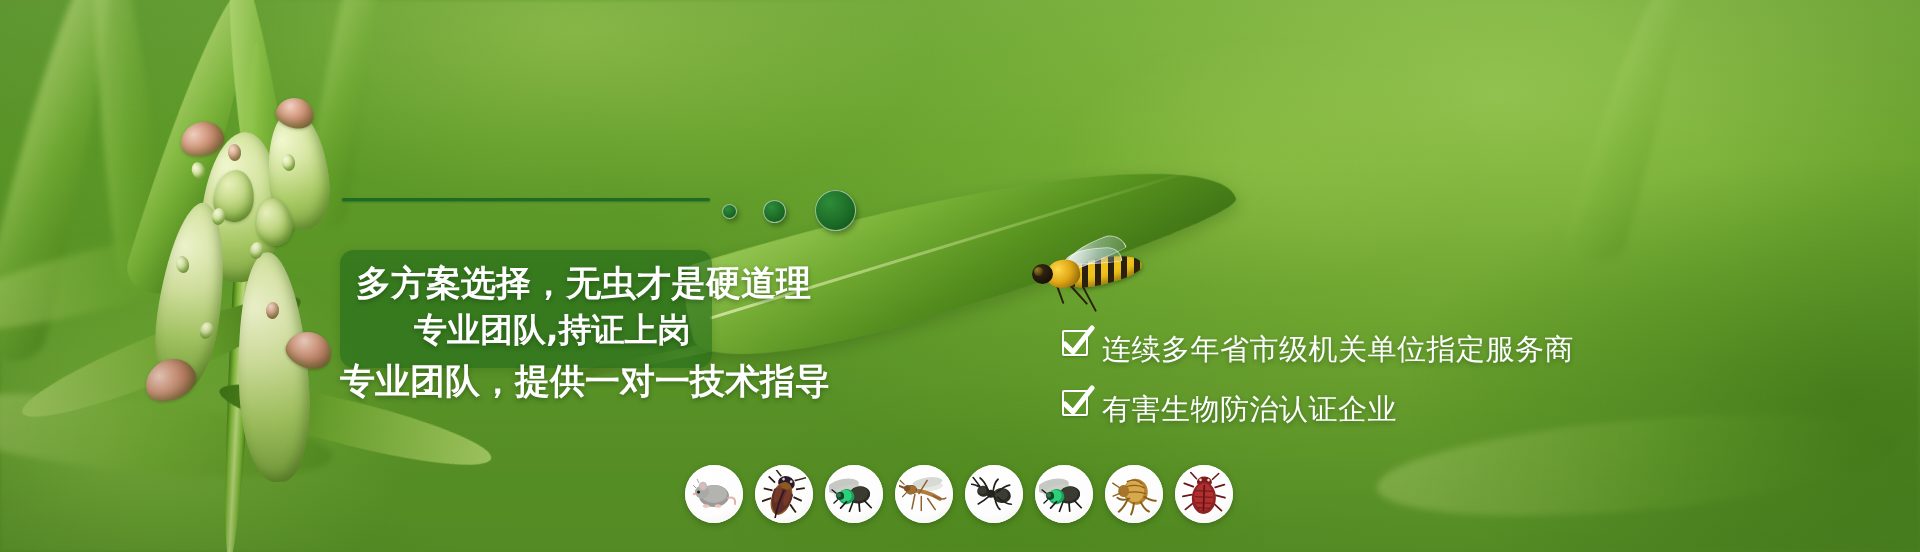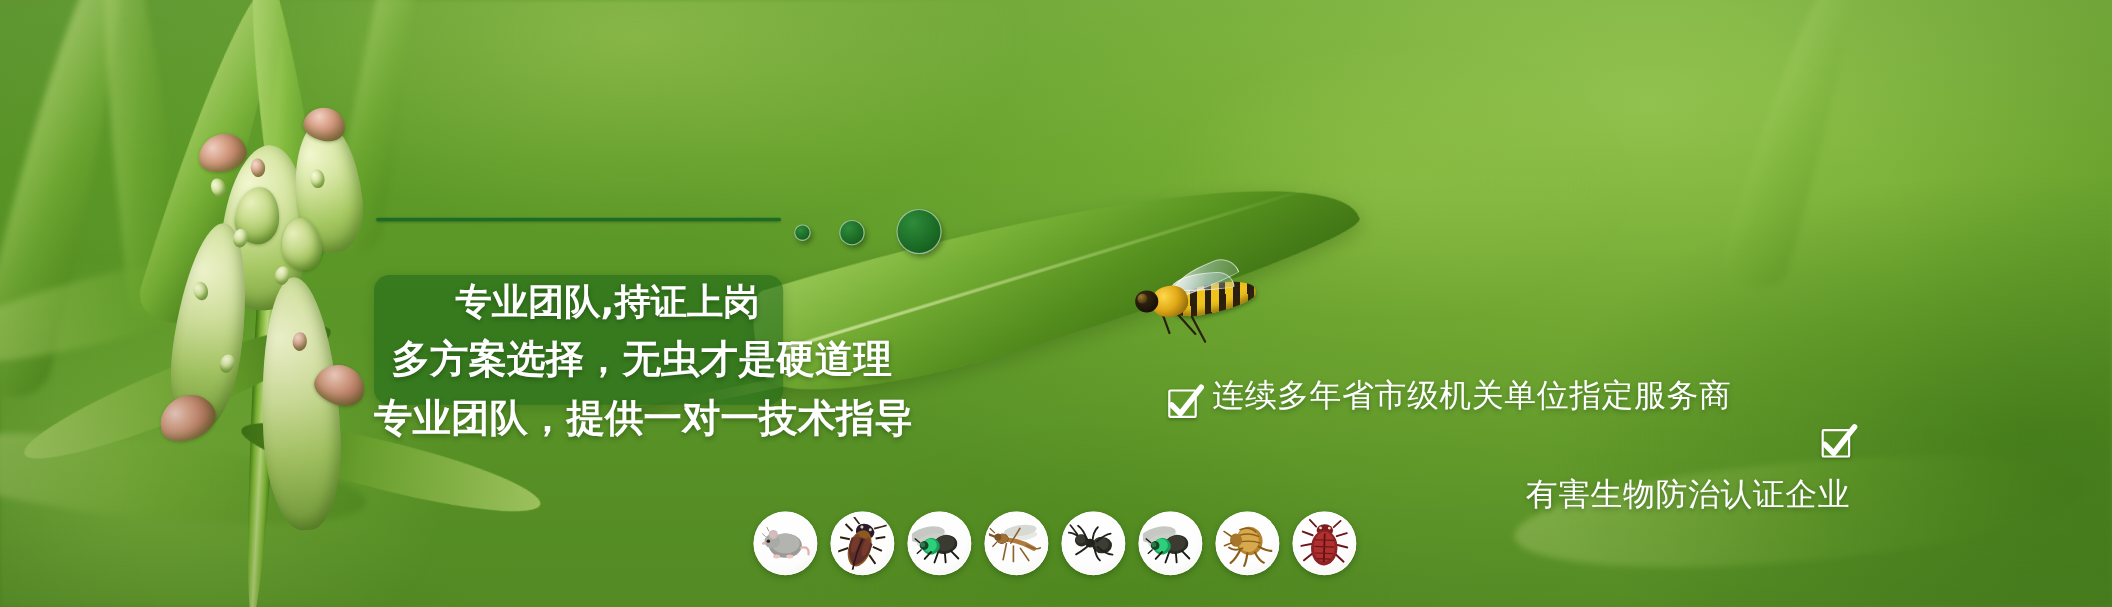--- a/index.html
+++ b/index.html
@@ -233,21 +233,21 @@
   }
 
   
   #checklist {
     position:absolute;
     left:1062px; top:330px;
     width:620px;
   }
   .chk-row {
     display:flex;
-    align-items:flex-end;
+    align-items:flex-start;
     gap:14px;
     height:50px;
   }
   .chk-box {
     position:relative;
     flex:0 0 auto;
     width:26px; height:26px;
     border:2.5px solid #ffffff;
     border-radius:2px;
     box-shadow:0 1px 3px rgba(16,52,12,.35);
@@ -337,22 +337,22 @@
   <div class="bg-vign"></div>
 
 
   <div class="deco-rule"></div>
   <div class="deco-dot" id="dot-sm"></div>
   <div class="deco-dot" id="dot-md"></div>
   <div class="deco-dot" id="dot-lg"></div>
 
   <div id="left-panel"></div>
   <div id="left-lines">
+    <div class="lp-line" id="lp2">多方案选择，无虫才是硬道理</div>
     <div class="lp-line" id="lp1">专业团队,持证上岗</div>
-    <div class="lp-line" id="lp2">多方案选择，无虫才是硬道理</div>
     <div class="lp-line" id="lp3">专业团队，提供一对一技术指导</div>
   </div>
 
   <div id="wasp">
     <div class="w-leg" style="left:40px; top:40px; width:26px; transform:rotate(48deg);"></div>
     <div class="w-leg" style="left:52px; top:40px; width:30px; transform:rotate(62deg);"></div>
     <div class="w-leg" style="left:26px; top:38px; width:22px; transform:rotate(70deg);"></div>
     <div class="w-abd"></div>
     <div class="w-wing a"></div>
     <div class="w-wing b"></div>
@@ -365,21 +365,21 @@
 
     <div class="chk-row">
       <span class="chk-box">
         <svg width="34" height="34" viewBox="0 0 34 34" aria-hidden="true">
           <path d="M4 19 L12 27 L31 3" fill="none" stroke="#ffffff" stroke-width="5" stroke-linecap="round" stroke-linejoin="round"></path>
         </svg>
       </span>
       <span class="chk-label">连续多年省市级机关单位指定服务商</span>
     </div>
 
-    <div class="chk-row" style="margin-top:10px;flex-direction:column;">
+    <div class="chk-row" style="margin-top:10px;">
       <span class="chk-box">
         <svg width="34" height="34" viewBox="0 0 34 34" aria-hidden="true">
           <path d="M4 19 L12 27 L31 3" fill="none" stroke="#ffffff" stroke-width="5" stroke-linecap="round" stroke-linejoin="round"></path>
         </svg>
       </span>
       <span class="chk-label">有害生物防治认证企业</span>
     </div>
 
   </div>
 

